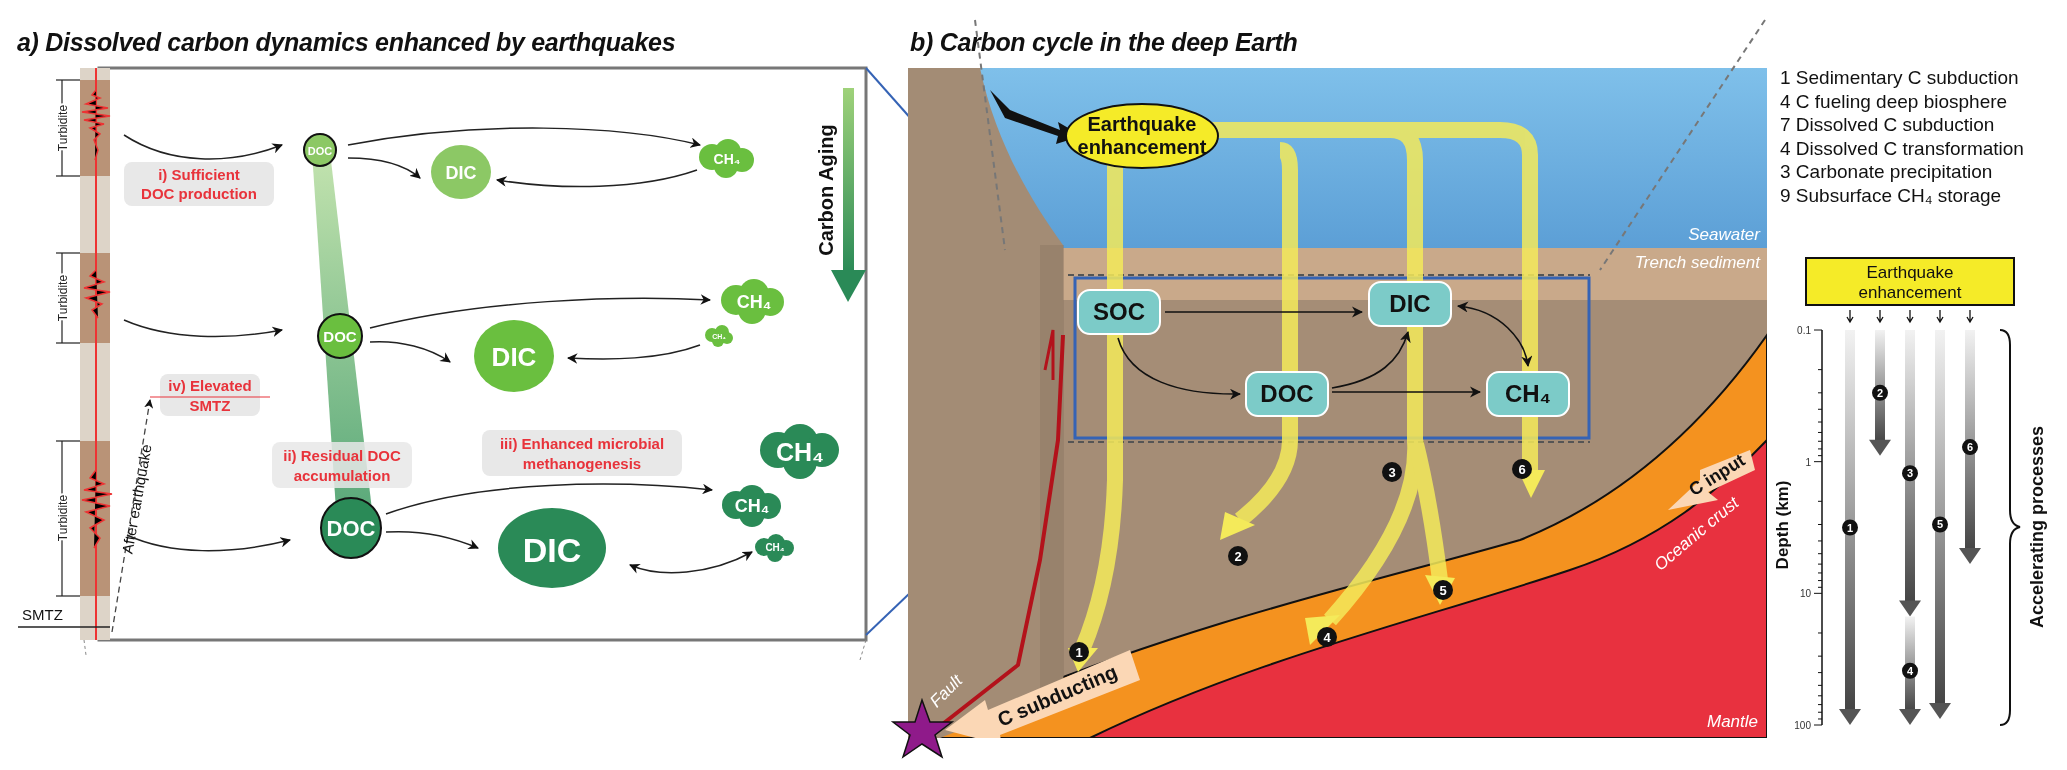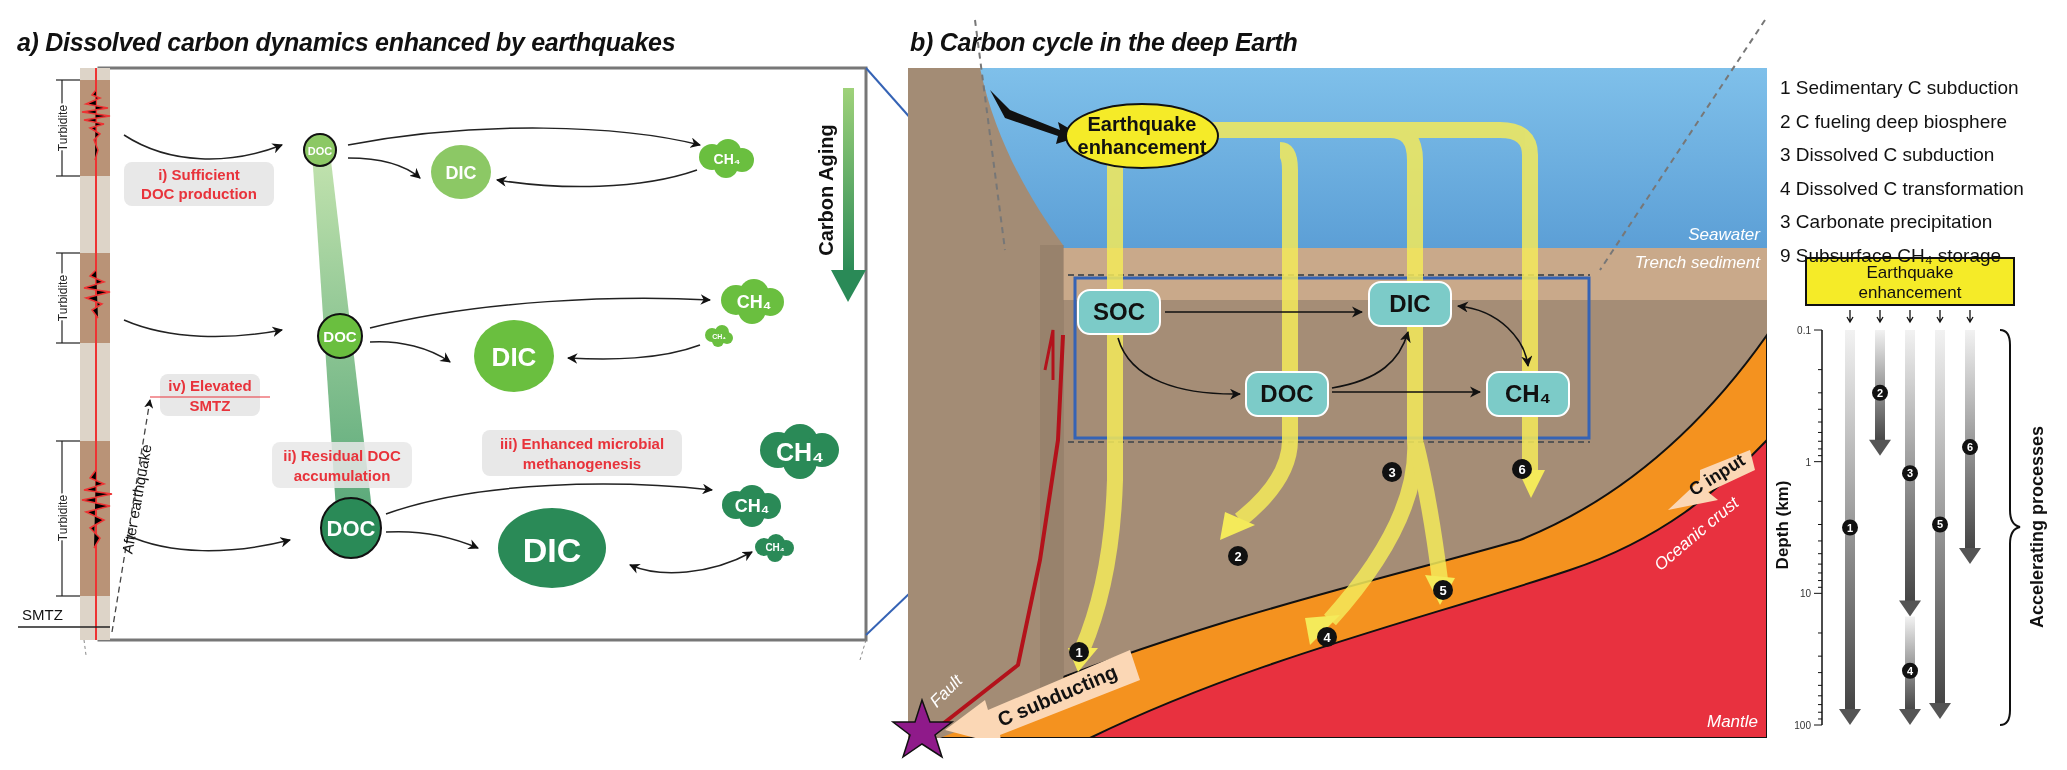--- a/index.html
+++ b/index.html
@@ -1,20 +1,20 @@
 <!DOCTYPE html>
 <html><head>
 <meta charset="utf-8">
 <style>
   html,body{margin:0;padding:0;background:#fff;}
   body{width:2067px;height:770px;position:relative;overflow:hidden;font-family:"Liberation Sans",sans-serif;}
   .title{position:absolute;font-weight:bold;font-size:25px;color:#111;font-family:"Liberation Sans",sans-serif;letter-spacing:-0.3px;font-style:italic;}
   svg text{font-family:"Liberation Sans",sans-serif;}
   #legend{position:absolute;left:1780px;top:66px;font-size:19px;line-height:23.5px;color:#111;}
-  #legend div{white-space:nowrap;margin-top:10px;}
+  #legend div{white-space:nowrap;}
 </style>
 </head>
 <body>
 
 <div class="title" style="left:17px;top:28px;">a) Dissolved carbon dynamics enhanced by earthquakes</div>
 <div class="title" style="left:910px;top:28px;">b) Carbon cycle in the deep Earth</div>
 
 <svg width="2067" height="770" style="position:absolute;left:0;top:0;">
   <defs>
     <linearGradient id="wedgeGrad" x1="0" y1="0" x2="0" y2="1">
@@ -367,18 +367,18 @@
           <text x="1970" y="451.06162398358987" font-size="11" font-weight="bold" fill="#fff" text-anchor="middle">6</text>
         </g>
       </g>
     <path d="M2000,330 Q2010,330 2010,345 L2010,510 Q2010,525 2020,527 Q2010,529 2010,544 L2010,710 Q2010,725 2000,725" stroke="#111" stroke-width="2" fill="none"></path>
     <text transform="translate(2043,527) rotate(-90)" font-size="18" font-weight="bold" fill="#111" text-anchor="middle">Accelerating processes</text>
   </g>
 </svg>
 
 <div id="legend">
   <div>1 Sedimentary C subduction</div>
-  <div>2 C fueling deep biosphere</div>
-  <div>3 Dissolved C subduction</div>
+  <div>4 C fueling deep biosphere</div>
+  <div>7 Dissolved C subduction</div>
   <div>4 Dissolved C transformation</div>
   <div>3 Carbonate precipitation</div>
   <div>9 Subsurface CH₄ storage</div>
 </div>
 
 </body></html>

